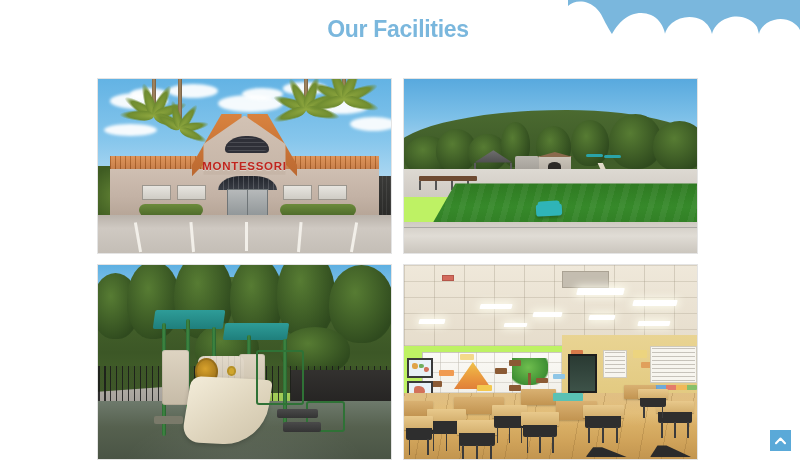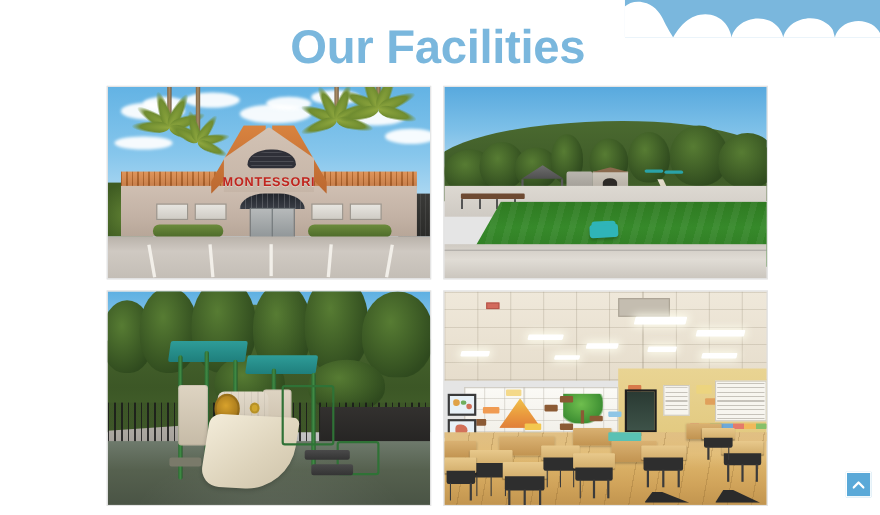--- a/index.html
+++ b/index.html
@@ -37,21 +37,21 @@
   }
   .cloud-band svg { display: block; width: 100%; height: 100%; }
 
   
   .section-title {
     position: absolute;
     top: -6px;
     left: 0;
     width: 796px;
     text-align: center;
-    font-size: 43px;
+    font-size: 23px;
     font-weight: 700;
     letter-spacing: -0.3px;
     color: #7ab7dd;
     z-index: 6;
     line-height: 40px;
     white-space: nowrap;
   }
 
   
   .gallery {
@@ -61,21 +61,21 @@
     width: 601px;
     display: grid;
     grid-template-columns: 295px 295px;
     grid-template-rows: 176px 196px;
     column-gap: 11px;
     row-gap: 10px;
   }
   .tile {
     position: relative;
     overflow: hidden;
-    background: #e5e5e5;
+    background: #bef264;
     border: 1px solid #e4e4e4;
     box-sizing: border-box;
   }
   .tile .scene { position: absolute; inset: 0; }
   .tile .caption-sr {
     position: absolute;
     width: 1px; height: 1px;
     overflow: hidden;
     clip: rect(0 0 0 0);
     white-space: nowrap;

